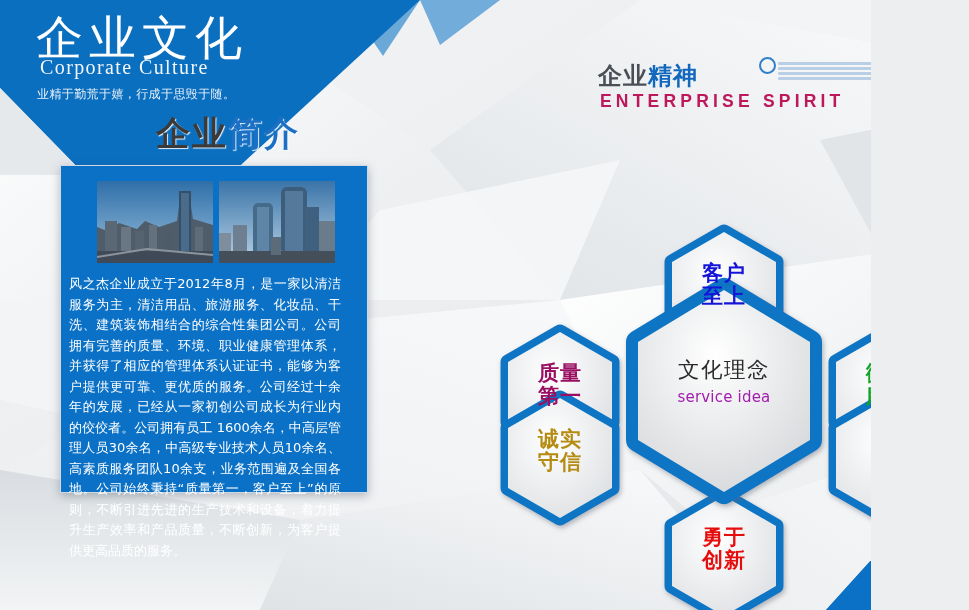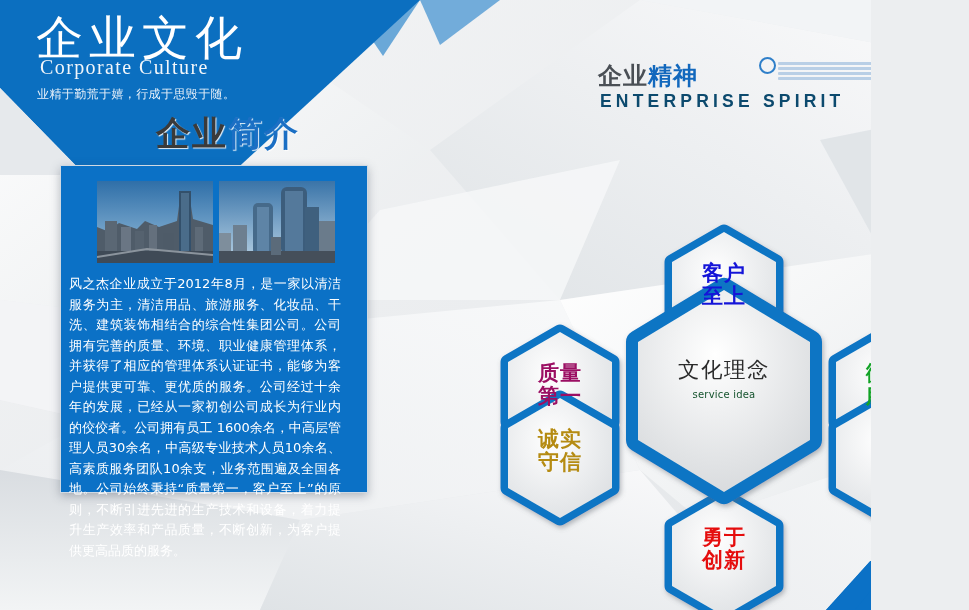--- a/index.html
+++ b/index.html
@@ -47,40 +47,40 @@
              font-family:"DejaVu Sans","Liberation Sans",sans-serif;}
 
   
   .spirit{position:absolute;left:598px;top:52px;width:330px;height:62px;}
   .sp-zh{position:absolute;left:0;top:12px;font-size:24px;line-height:1;font-weight:700;
          letter-spacing:1px;font-family:"DejaVu Sans","Liberation Sans",sans-serif;}
   .sp-zh .a{color:#4a4f55;}
   .sp-zh .b{color:#1268bd;}
   .sp-dot{position:absolute;left:161px;top:5px;width:13px;height:13px;border-radius:50%;
           border:2px solid #2f7fc9;}
-  .sp-en{position:absolute;left:2px;top:39px;font-size:17.5px;color:#0c4a6e;
+  .sp-en{position:absolute;left:2px;top:39px;font-size:17.5px;color:#be185d;
          letter-spacing:4.2px;font-weight:700;}
   .sp-deco{position:absolute;left:180px;top:3px;width:125px;height:32px;
            display:flex;flex-direction:column;justify-content:center;gap:2.5px;}
   .sp-deco i{display:block;height:2.5px;background:#b9cfe6;border-radius:1px;}
   .sp-deco i:nth-child(1){width:96%}
   .sp-deco i:nth-child(2){width:100%}
   .sp-deco i:nth-child(3){width:92%}
   .sp-deco i:nth-child(4){width:98%}
 
   
   .hexwrap{position:absolute;left:488px;top:110px;width:481px;height:500px;}
   .hexwrap svg{display:block;}
   .hexlabel{position:absolute;text-align:center;line-height:1.1;font-weight:700;
             font-family:"DejaVu Sans","Liberation Sans",sans-serif;
             pointer-events:none;}
   .hexlabel span{display:block;}
   .hl-node{font-size:21px;letter-spacing:1px;}
   .hl-center-zh{font-size:21.5px;color:#2b2b2b;font-weight:400;letter-spacing:1.5px;}
-  .hl-center-en{font-size:10px;color:#14532d;font-weight:400;margin-top:7px;letter-spacing:.2px;}
+  .hl-center-en{font-size:15px;color:#a21caf;font-weight:400;margin-top:7px;letter-spacing:.2px;}
 </style>
 </head>
 <body>
 
 <div id="stage">
 
   <div class="bg">
     <svg viewBox="0 0 969 610" xmlns="http://www.w3.org/2000/svg">
       <defs>
         <linearGradient id="g0" x1="0" y1="0" x2="1" y2="1">

